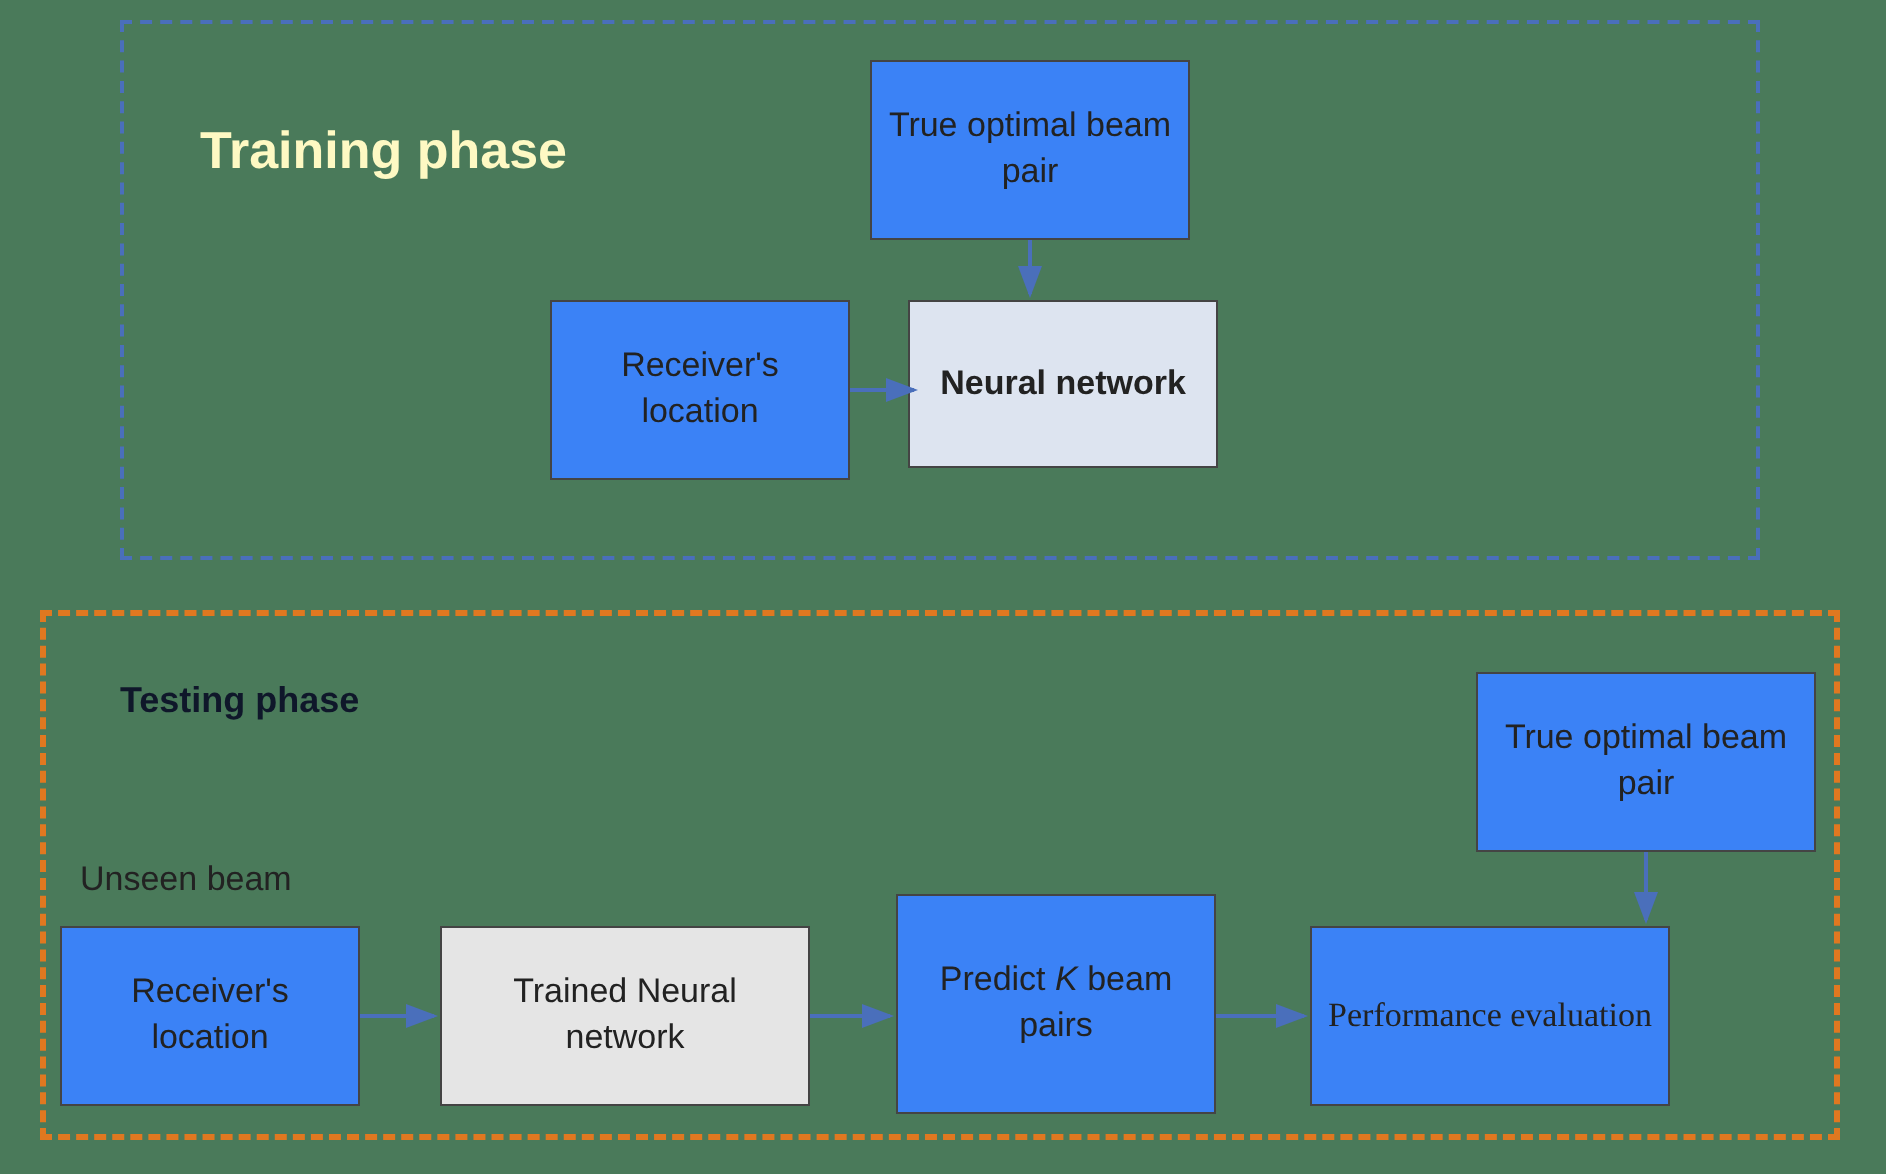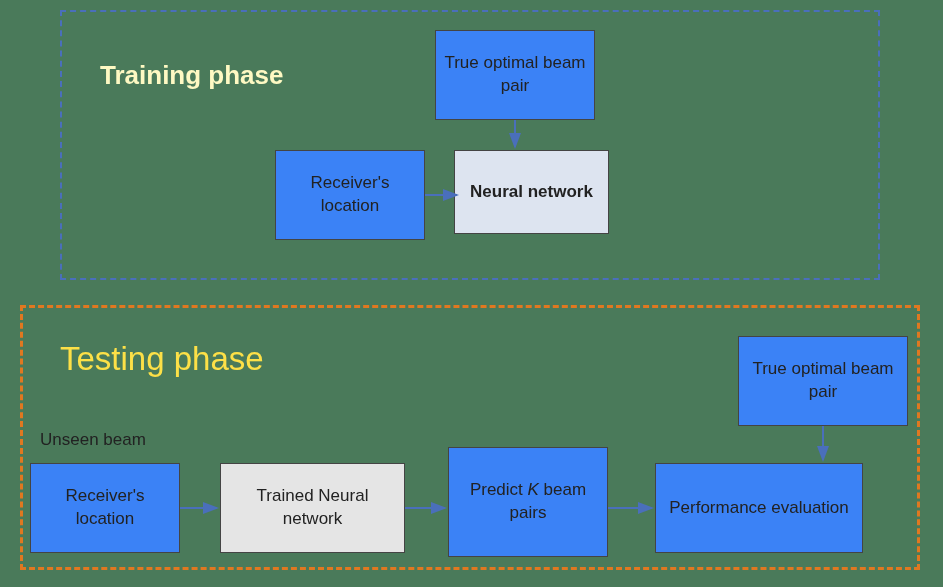--- a/index.html
+++ b/index.html
@@ -46,23 +46,23 @@
       width: 900px;
       height: 265px;
       border: 3px dashed #e07820;
       background: transparent;
     }
 
     .testing-label {
       position: absolute;
       top: 340px;
       left: 60px;
-      font-size: 33px;
-      font-weight: normal;
-      color: #fde047;
+      font-size: 18px;
+      font-weight: bold;
+      color: #0f172a;
     }
 
     .unseen-label {
       position: absolute;
       top: 430px;
       left: 40px;
       font-size: 17px;
       color: #222;
       font-style: normal;
     }
@@ -138,22 +138,23 @@
     .box-predict {
       top: 447px;
       left: 448px;
       width: 160px;
       height: 110px;
     }
 
     .box-performance {
       top: 463px;
       left: 655px;
-      width: 208px;
-      height: 90px;
+      width: 180px;
+      height: 90px;
+      font-family: Liberation Serif, serif;
     }
 
     
     svg.arrows {
       position: absolute;
       top: 0;
       left: 0;
       width: 943px;
       height: 587px;
       pointer-events: none;

